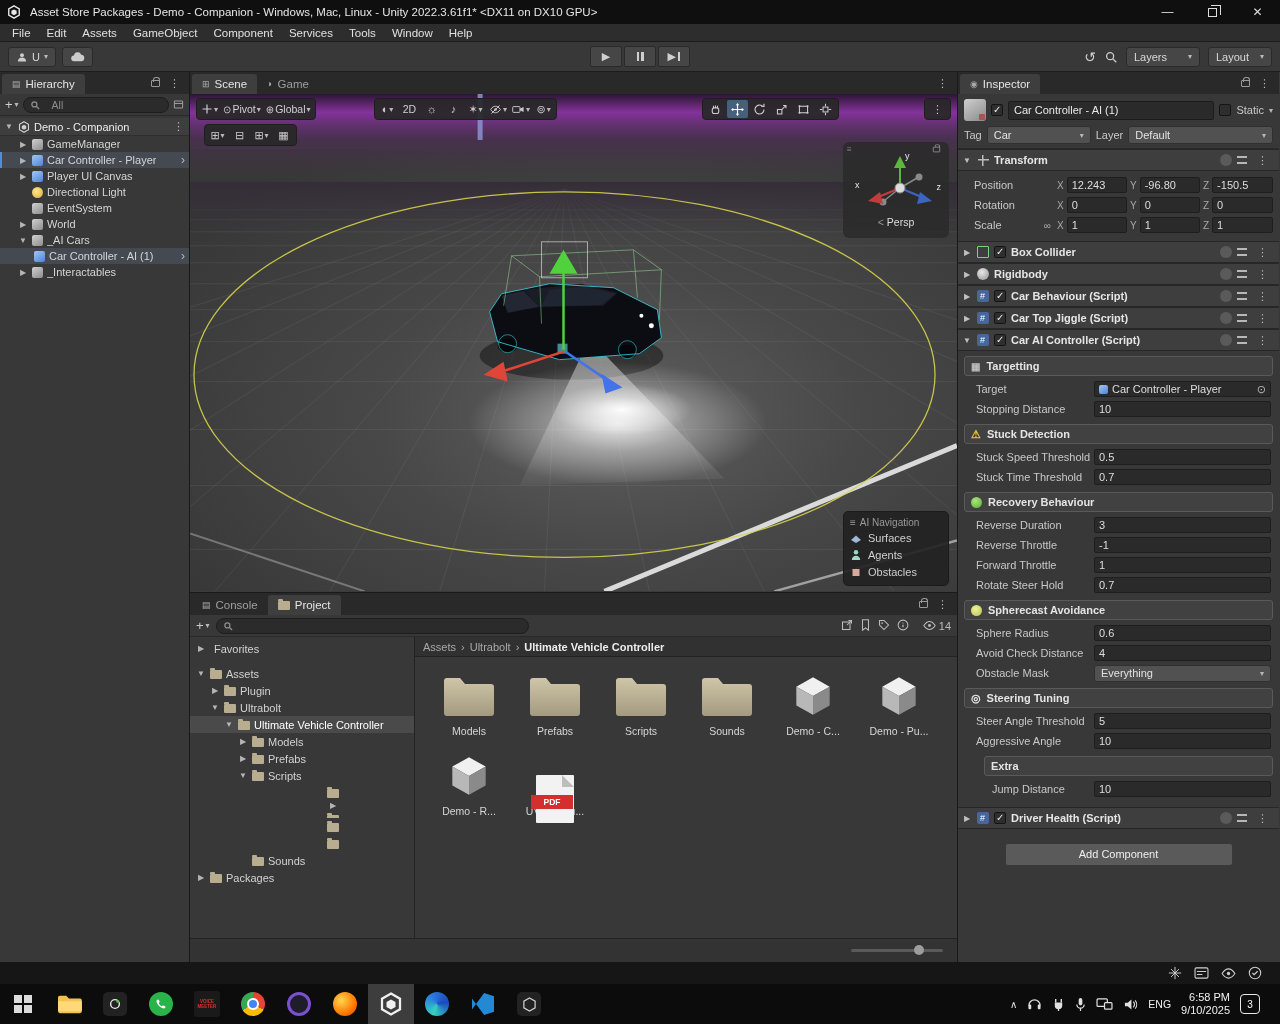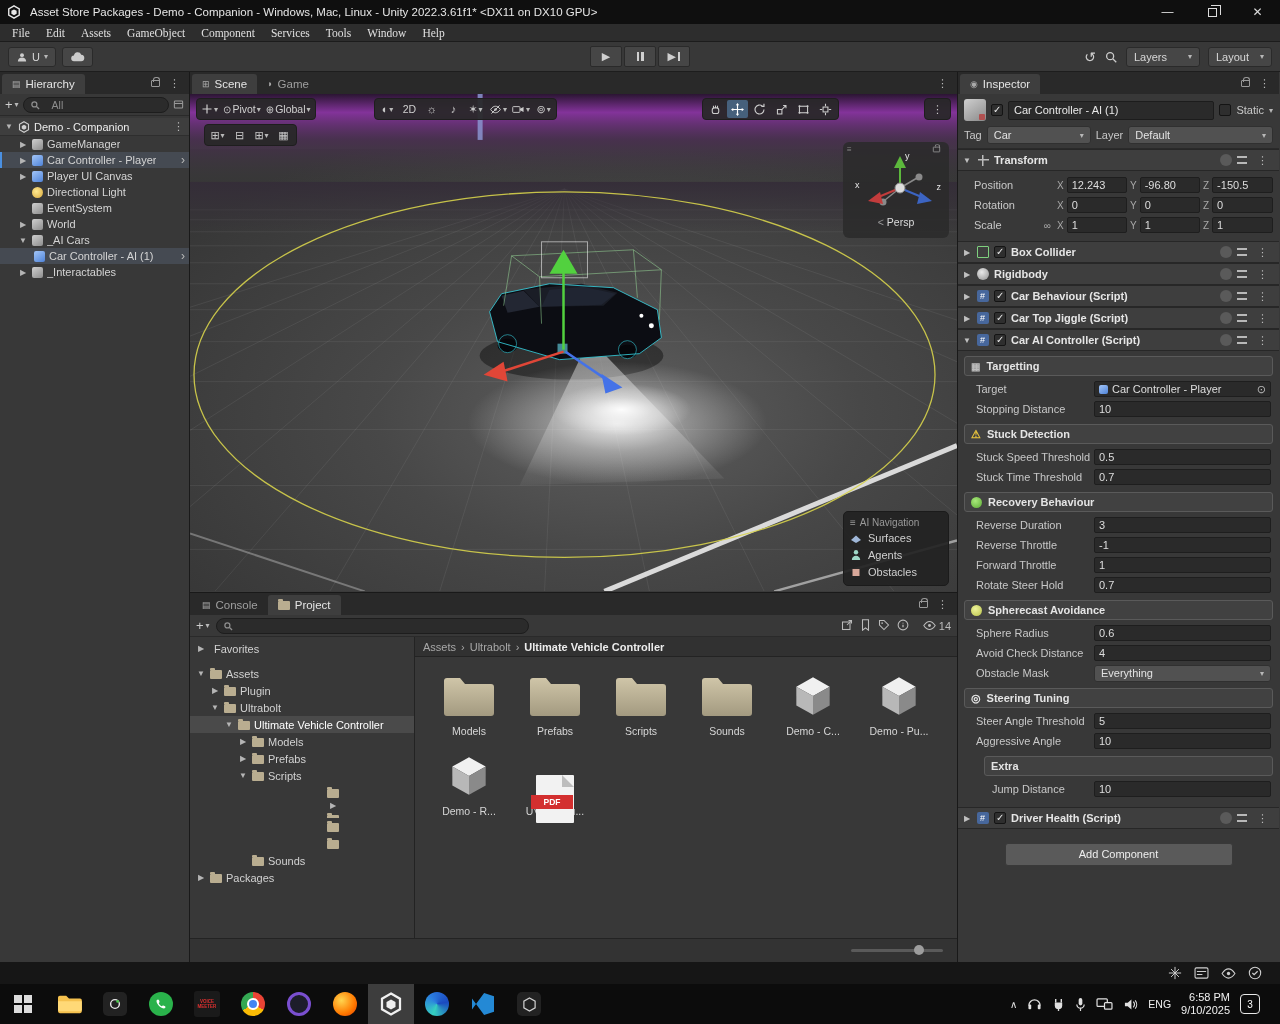--- a/index.html
+++ b/index.html
@@ -12,21 +12,21 @@
   .title-bar { height:24px; background:#0f0f0f; display:flex; align-items:center; padding-left:6px; color:#e6e6e6; flex:none; }
   .app-ico { width:16px; height:16px; margin-right:8px; display:flex; align-items:center; justify-content:center; }
   .title-text { font-size:11.5px; white-space:nowrap; }
   .win-btns { margin-left:auto; display:flex; height:100%; }
   .win-btn { width:45px; height:100%; display:flex; align-items:center; justify-content:center; color:#ddd; font-size:12px; cursor:default; }
   .restore-ico { width:9px; height:9px; border:1px solid #ddd; position:relative; }
   .restore-ico::before { content:""; position:absolute; left:2px; top:-4px; width:9px; height:9px; border:1px solid #ddd; border-bottom:none; border-left:none; }
 
   
   .menu-bar { height:18px; background:#2d2d2d; display:flex; align-items:center; padding-left:4px; border-bottom:1px solid #1c1c1c; flex:none; }
-  .menu-item { padding:0 8px; color:#e0e0e0; font-size:11.5px;font-family:Liberation Serif, serif; }
+  .menu-item { padding:0 8px; color:#e0e0e0; font-size:11.5px; }
 
   
   .toolbar { height:30px; background:#383838; border-bottom:1px solid #1d1d1d; display:flex; align-items:center; padding:0 8px; position:relative; flex:none; }
   .pill { height:20px; background:#464646; border:1px solid #2a2a2a; border-radius:3px; display:flex; align-items:center; gap:4px; padding:0 7px; color:#d8d8d8; }
   .tb-left { display:flex; gap:6px; align-items:center; }
   .tb-center { position:absolute; left:50%; transform:translateX(-50%); display:flex; gap:2px; }
   .tb-btn { width:32px; height:21px; background:#464646; border:1px solid #2a2a2a; border-radius:2px; display:flex; align-items:center; justify-content:center; color:#cfcfcf; gap:2px; }
   .pbar { width:2.5px; height:9px; background:#cfcfcf; }
   .tb-right { margin-left:auto; display:flex; gap:8px; align-items:center; }
   .tb-ico { color:#cfcfcf; font-size:14px; display:flex; align-items:center; }

